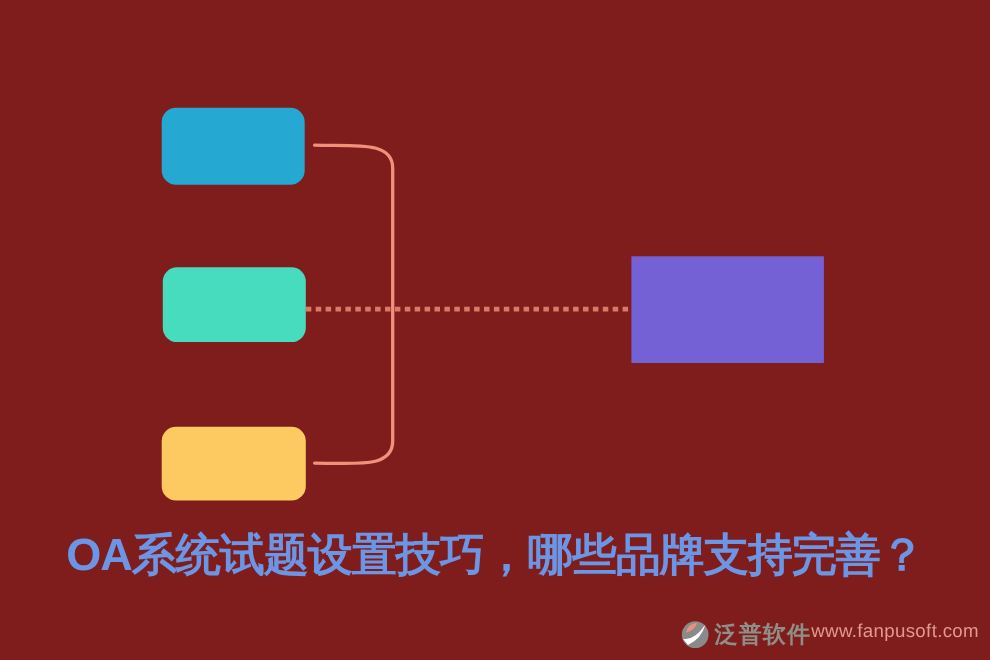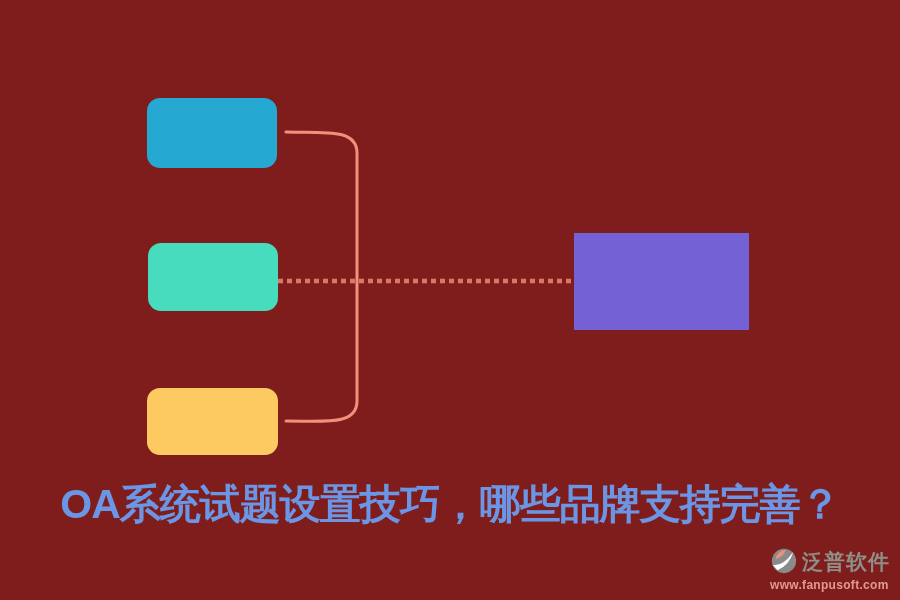--- a/index.html
+++ b/index.html
@@ -51,43 +51,42 @@
     line-height: 48px;
     font-weight: bold;
     letter-spacing: -1px;
     white-space: nowrap;
   }
   .brand {
     position: absolute;
     right: 10px;
     bottom: 8px;
     display: flex;
-    flex-direction: column;
     align-items: flex-start;
     margin-top: 32px;
   }
   .brand-row {
     display: flex;
     align-items: center;
     gap: 4px;
   }
   .brand-icon {
     width: 28px;
     height: 30px;
     display: inline-block;
   }
   .brand-name {
     font-size: 21px;
     font-weight: bold;
     letter-spacing: 1px;
     line-height: 1;
   }
   .brand-url {
-    font-size: 12px;
-    font-weight: bold;
+    font-size: 17px;
+    font-weight: normal;
     letter-spacing: 0.3px;
     margin-top: 2px;
   }
 </style>
 </head>
 <body>
 
 <div class="stage">
 
   <svg class="connectors" viewBox="0 0 900 600">

